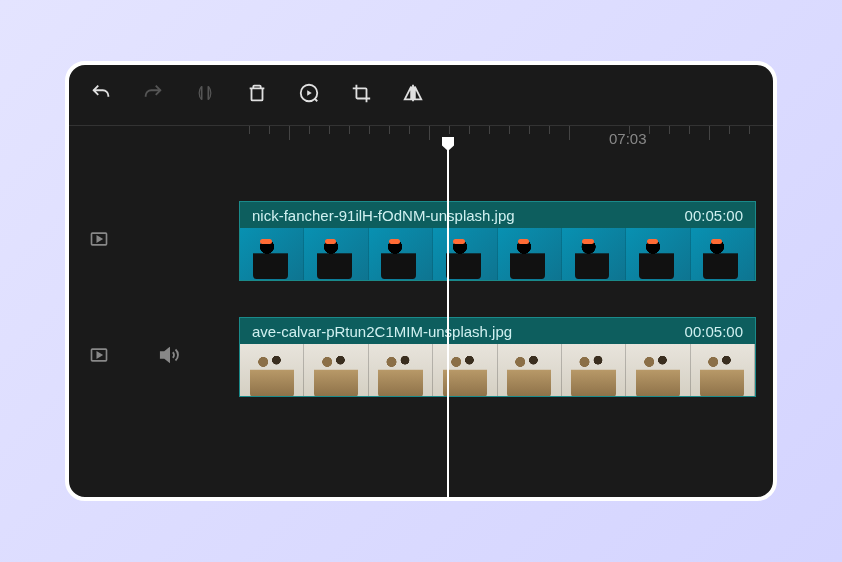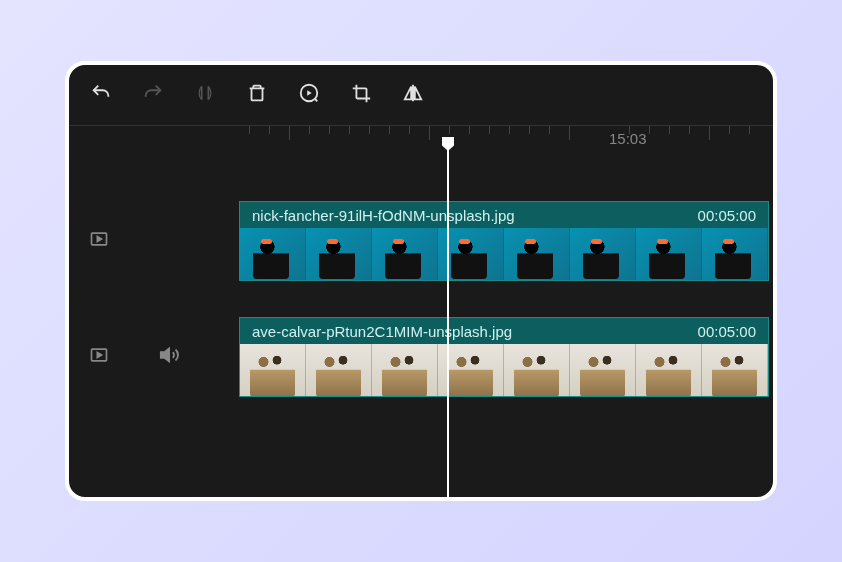--- a/index.html
+++ b/index.html
@@ -88,21 +88,21 @@
     gap: 50px;
   }
   .track-icon { color: #888; }
   .clip {
     flex: 1;
     height: 80px;
     background: #0d5e5e;
     border: 1px solid #1a8a8a;
     position: relative;
     overflow: hidden;
-    margin-right: 4px;
+    margin-right: 17px;
   }
   .clip-header {
     height: 26px;
     background: #0d5e5e;
     display: flex;
     align-items: center;
     justify-content: space-between;
     padding: 0 12px;
     color: #d0f0f0;
     font-size: 15px;
@@ -216,21 +216,21 @@
     <div class="tick minor" style="left:460px"></div>
     <div class="tick minor" style="left:480px"></div>
     <div class="tick major" style="left:500px"></div>
     <div class="tick minor" style="left:560px"></div>
     <div class="tick minor" style="left:580px"></div>
     <div class="tick minor" style="left:600px"></div>
     <div class="tick minor" style="left:620px"></div>
     <div class="tick major" style="left:640px"></div>
     <div class="tick minor" style="left:660px"></div>
     <div class="tick minor" style="left:680px"></div>
-    <span class="time-label" style="left:540px">15:03</span>
+    <span class="time-label" style="left:540px">07:03</span>
   </div>
 
   <div class="playhead" style="left:378px"></div>
 
   <div class="tracks">
 
     <div class="track-row">
       <div class="track-controls">
         <span class="track-icon">
           <svg width="20" height="20" viewBox="0 0 24 24" fill="none" stroke="currentColor" stroke-width="2">

